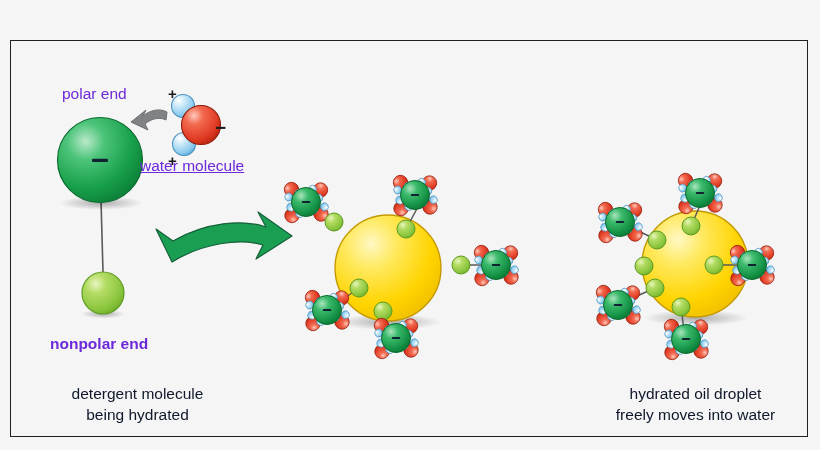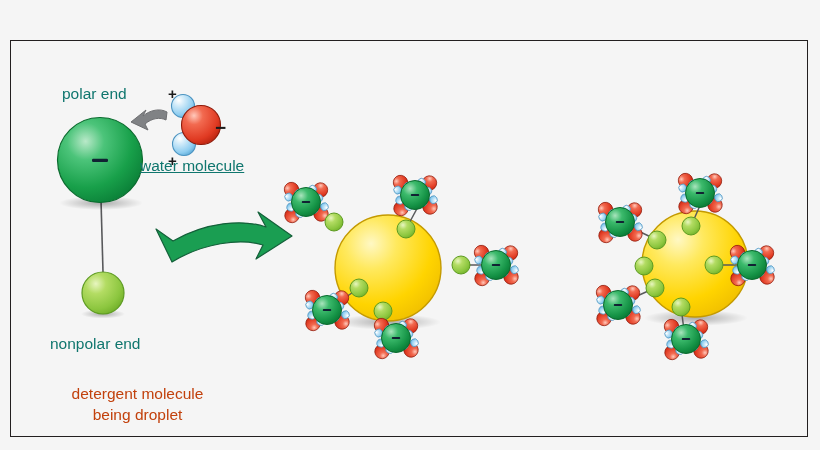--- a/index.html
+++ b/index.html
@@ -20,28 +20,28 @@
     left: 10px;
     top: 40px;
     width: 798px;
     height: 397px;
     border: 1.5px solid #231f20;
     box-sizing: border-box;
     background: #f5f5f5;
   }
   .lbl {
     position: absolute;
-    color: #0f766e;
+    color: #6d28d9;
     font-size: 15.5px;
     white-space: nowrap;
     line-height: 1.25;
   }
   .caption {
     position: absolute;
-    color: #c2410c;
+    color: #0f172a;
     font-size: 15.5px;
     text-align: center;
     line-height: 1.35;
     white-space: nowrap;
   }
   .svglayer {
     position: absolute;
     left: 0;
     top: 0;
     width: 820px;
@@ -253,30 +253,34 @@
       <g>
         <circle cx="644" cy="266" r="9" fill="url(#gTail)" stroke="#5d9b21" stroke-width="1"></circle>
       </g>
     </g>
   </svg>
 
   <div class="lbl" style="left:62px; top:84px;">polar end</div>
 
   <div class="lbl" style="left:140px; top:156px;text-decoration:underline;">water molecule</div>
 
-  <div class="lbl" style="left:50px; top:334px;">nonpolar end</div>
+  <div class="lbl" style="left:50px; top:334px;font-weight:bold;">nonpolar end</div>
 
   <div class="sign" style="left:168px; top:86px;">+</div>
 
   <div class="sign" style="left:168px; top:153px;">+</div>
 
   <div class="sign" style="left:215px; top:118px; font-size:19px;">−</div>
 
   <div class="caption" style="left:40px; top:384px; width:195px;">
     <div>detergent molecule</div>
-    <div>being droplet</div>
+    <div>being hydrated</div>
   </div>
 
   <div class="caption" style="left:300px; top:384px; width:200px;">
   </div>
 
+  <div class="caption" style="left:588px; top:384px; width:215px;">
+    <div>hydrated oil droplet</div>
+    <div>freely moves into water</div>
+  </div>
 
 </div>
 
 </body></html>

